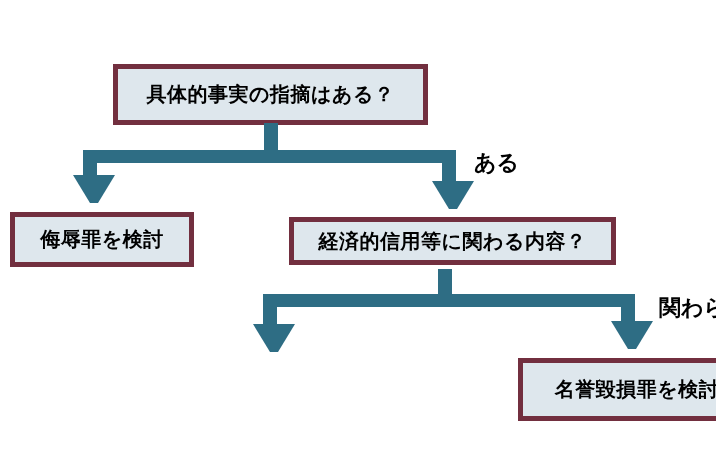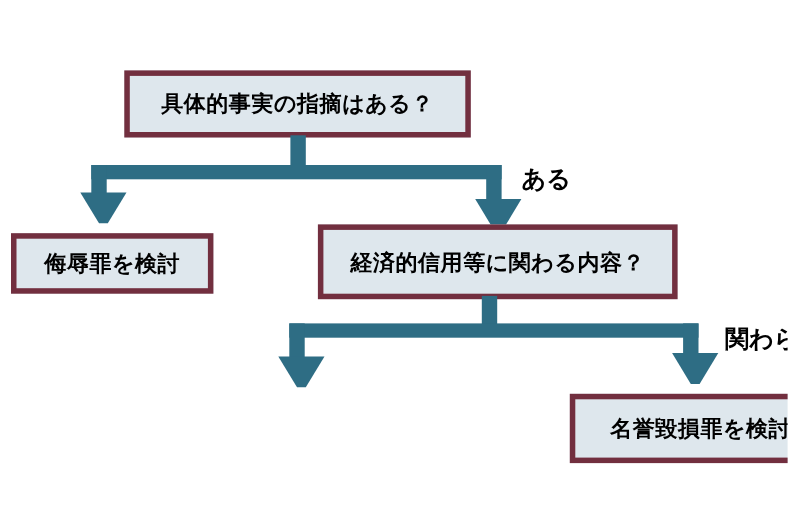--- a/index.html
+++ b/index.html
@@ -47,21 +47,21 @@
     width: 0;
     height: 0;
     border-left: 17px solid transparent;
     border-right: 17px solid transparent;
     border-top: 28px solid var(--connector);
   }
 
   
   .node-q-facts      { left: 105px; top: 56px;  width: 315px; height: 61px; }
   .node-insult       { left: 2px;   top: 204px; width: 184px; height: 55px; }
-  .node-q-credit     { left: 281px; top: 196px; width: 327px; height: 68px; }
+  .node-q-credit     { left: 281px; top: 209px; width: 327px; height: 48px; }
   .node-credit       { left: 147px; top: 350px; width: 238px; height: 64px; }
   .node-defamation   { left: 510px; top: 350px; width: 238px; height: 63px; }
 
   
   .stub1        { left: 256px; top: 115px; width: 14px; height: 28px; }
   .hline1       { left: 75px;  top: 142px; width: 373px; height: 13px; }
   .drop1-left   { left: 75px;  top: 142px; width: 14px; height: 26px; }
   .arrow1-left  { left: 65px;  top: 167px; }
   .drop1-right  { left: 434px; top: 142px; width: 14px; height: 33px; }
   .arrow1-right { left: 424px; top: 173px; }

